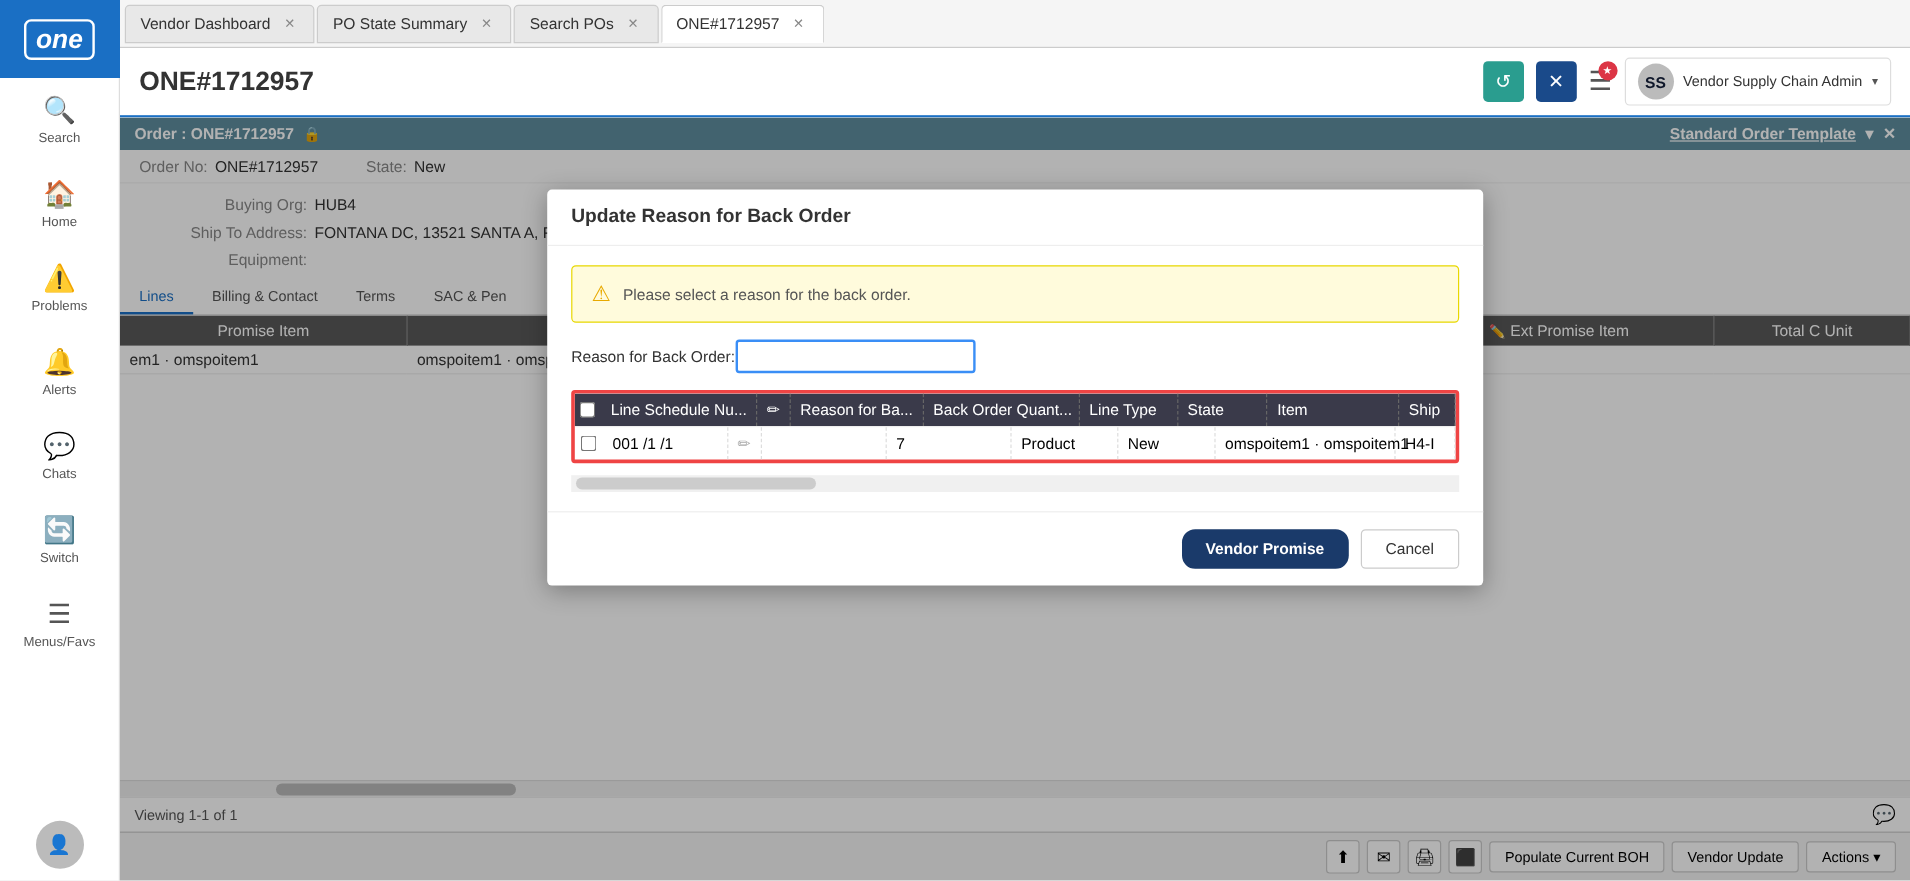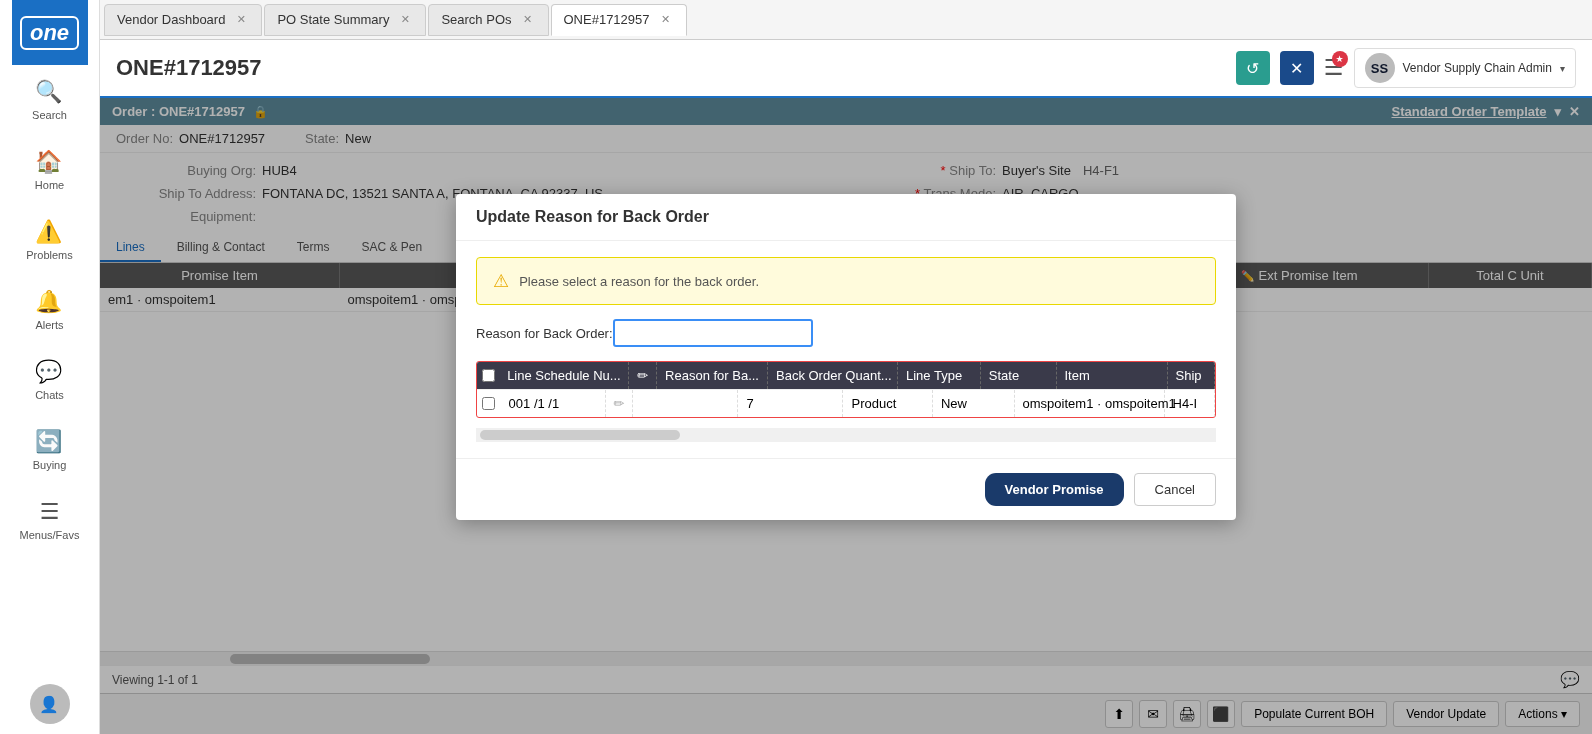--- a/index.html
+++ b/index.html
@@ -10,21 +10,21 @@
       width: 100px;
       background: #fff;
       display: flex;
       flex-direction: column;
       align-items: center;
       padding-top: 0;
       border-right: 1px solid #ddd;
       flex-shrink: 0;
     }
     .sidebar-logo {
-      width: 76px;
+      width: 100px;
       height: 65px;
       background: #1a6fc4;
       display: flex;
       align-items: center;
       justify-content: center;
     }
     .sidebar-logo span {
       color: white;
       font-size: 22px;
       font-weight: bold;
@@ -299,21 +299,21 @@
     }
 
     
     .modal-overlay {
       position: absolute;
       top: 0; left: 0; right: 0; bottom: 0;
       background: rgba(0,0,0,0.3);
       display: flex;
       align-items: flex-start;
       justify-content: center;
-      padding-top: 96px;
+      padding-top: 60px;
       z-index: 100;
     }
     .modal {
       background: white;
       width: 780px;
       border-radius: 4px;
       box-shadow: 0 4px 20px rgba(0,0,0,0.3);
       display: flex;
       flex-direction: column;
     }
@@ -349,21 +349,21 @@
       border-radius: 3px;
       padding: 4px 8px;
       width: 200px;
       height: 28px;
       font-size: 13px;
       outline: none;
     }
 
     
     .modal-grid {
-      border: 1px solid #ef4444;
+      border: 3px solid #ef4444;
       border-radius: 3px;
       overflow: hidden;
     }
     .modal-grid-header {
       display: flex;
       background: #3a3a4a;
       color: white;
       font-size: 12px;
     }
     .modal-grid-header .col {
@@ -459,21 +459,21 @@
   <div class="sidebar-item">
     <div class="icon">🔔</div>
     <div class="label">Alerts</div>
   </div>
   <div class="sidebar-item">
     <div class="icon">💬</div>
     <div class="label">Chats</div>
   </div>
   <div class="sidebar-item">
     <div class="icon">🔄</div>
-    <div class="label">Buying</div>
+    <div class="label">Switch</div>
   </div>
   <div class="sidebar-item">
     <div class="icon">☰</div>
     <div class="label">Menus/Favs</div>
   </div>
   <div class="sidebar-bottom">
     <div class="avatar-circle">👤</div>
   </div>
 </div>
 

